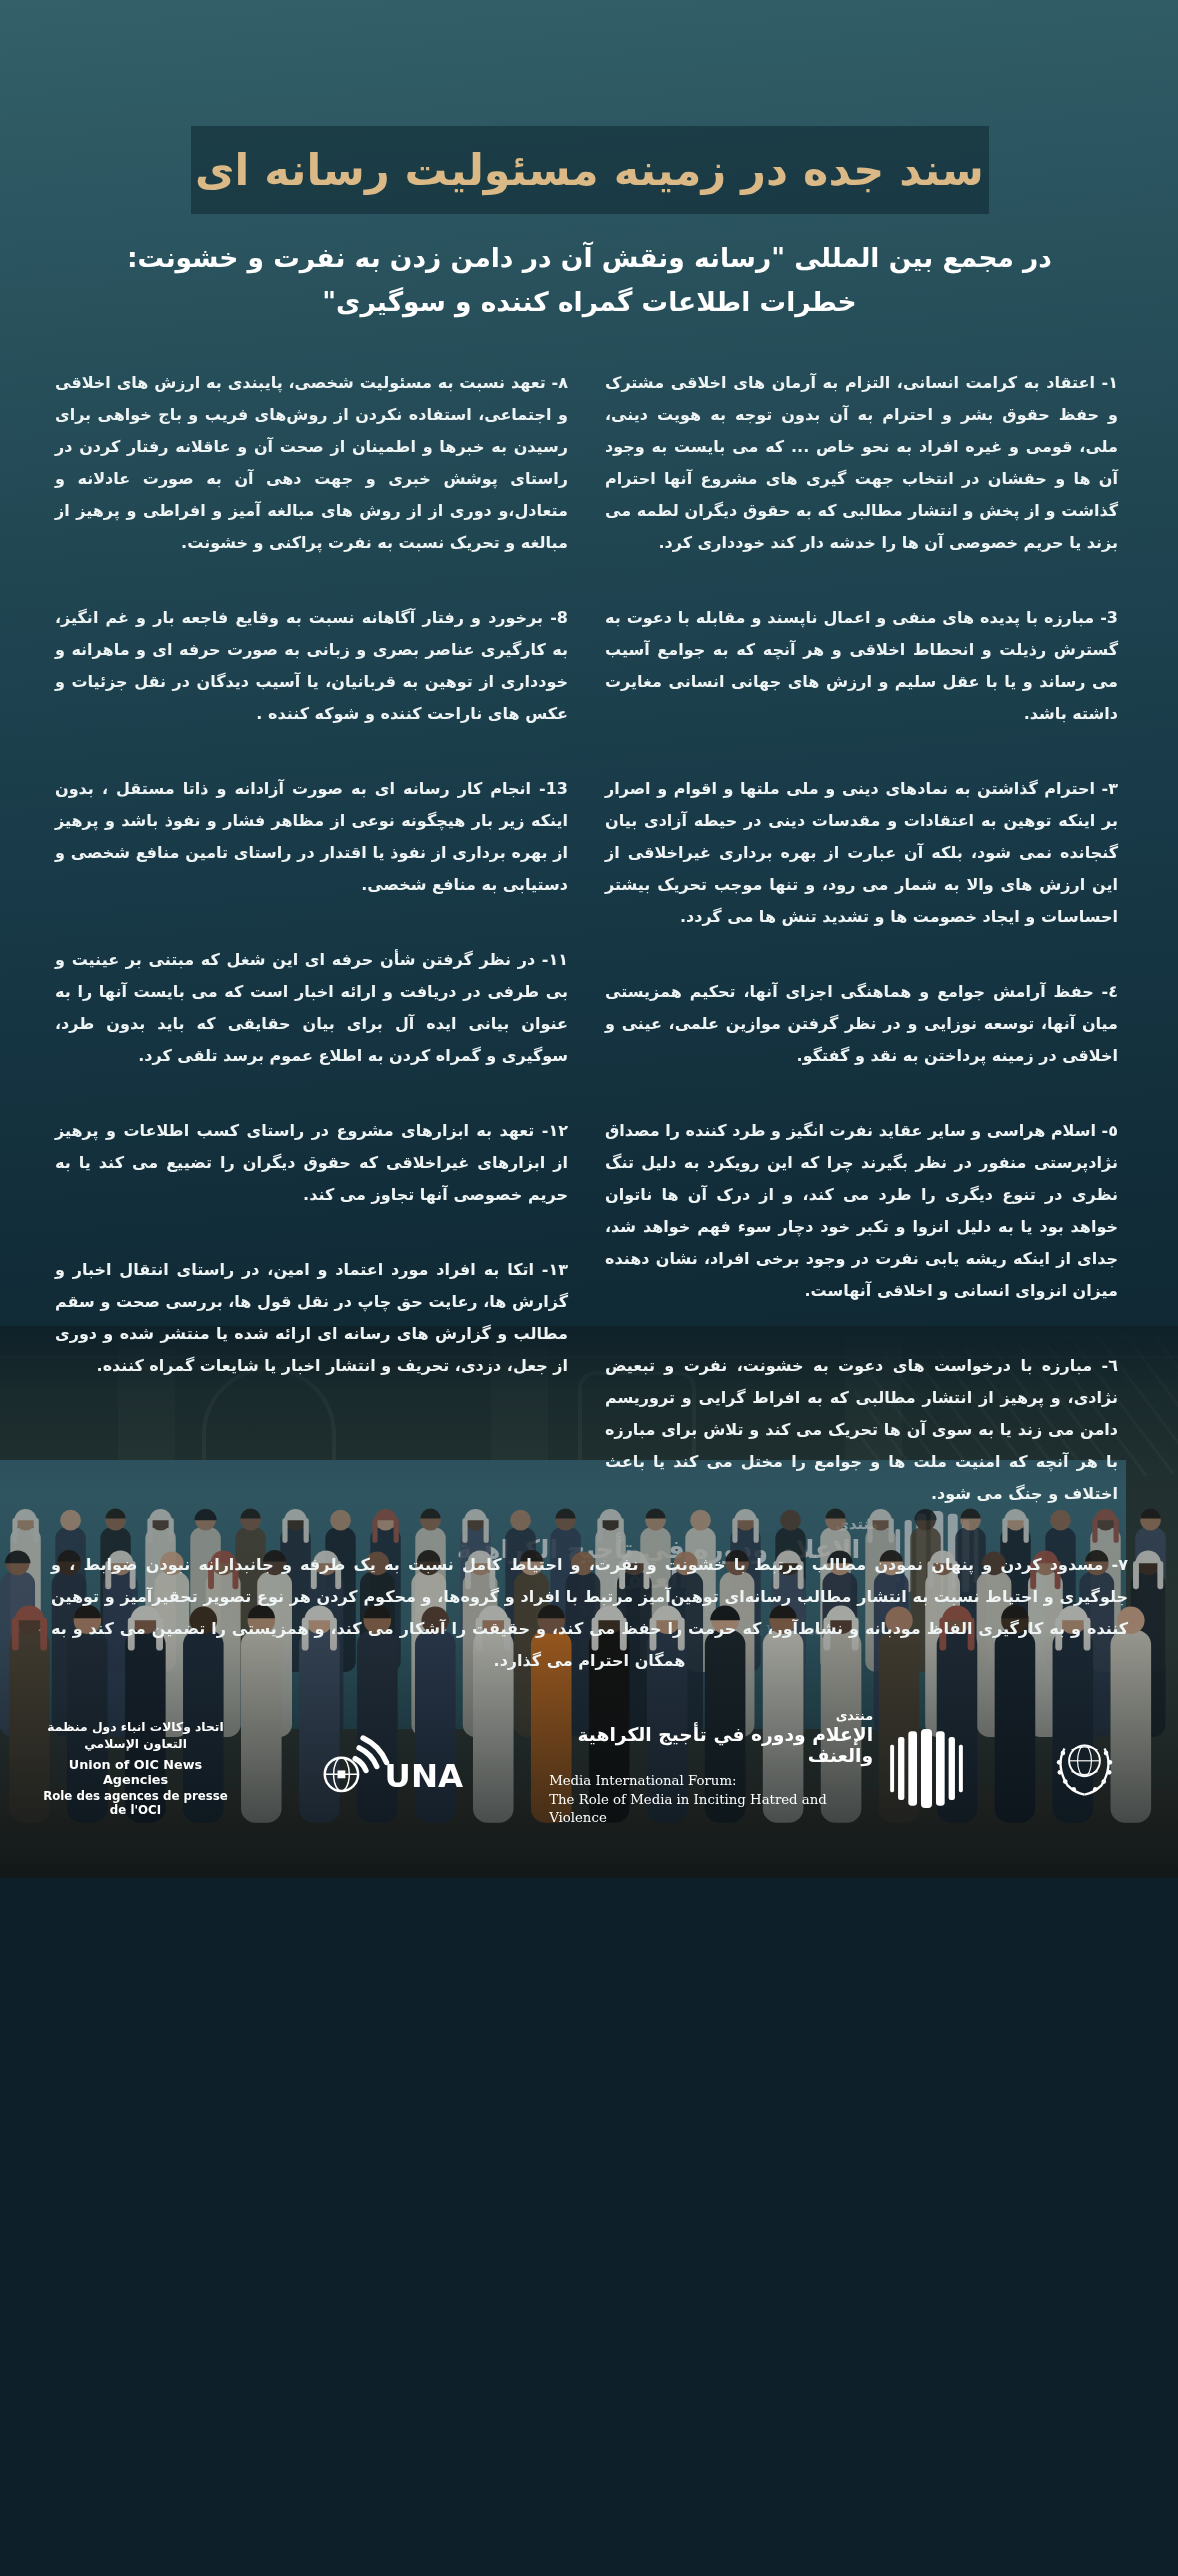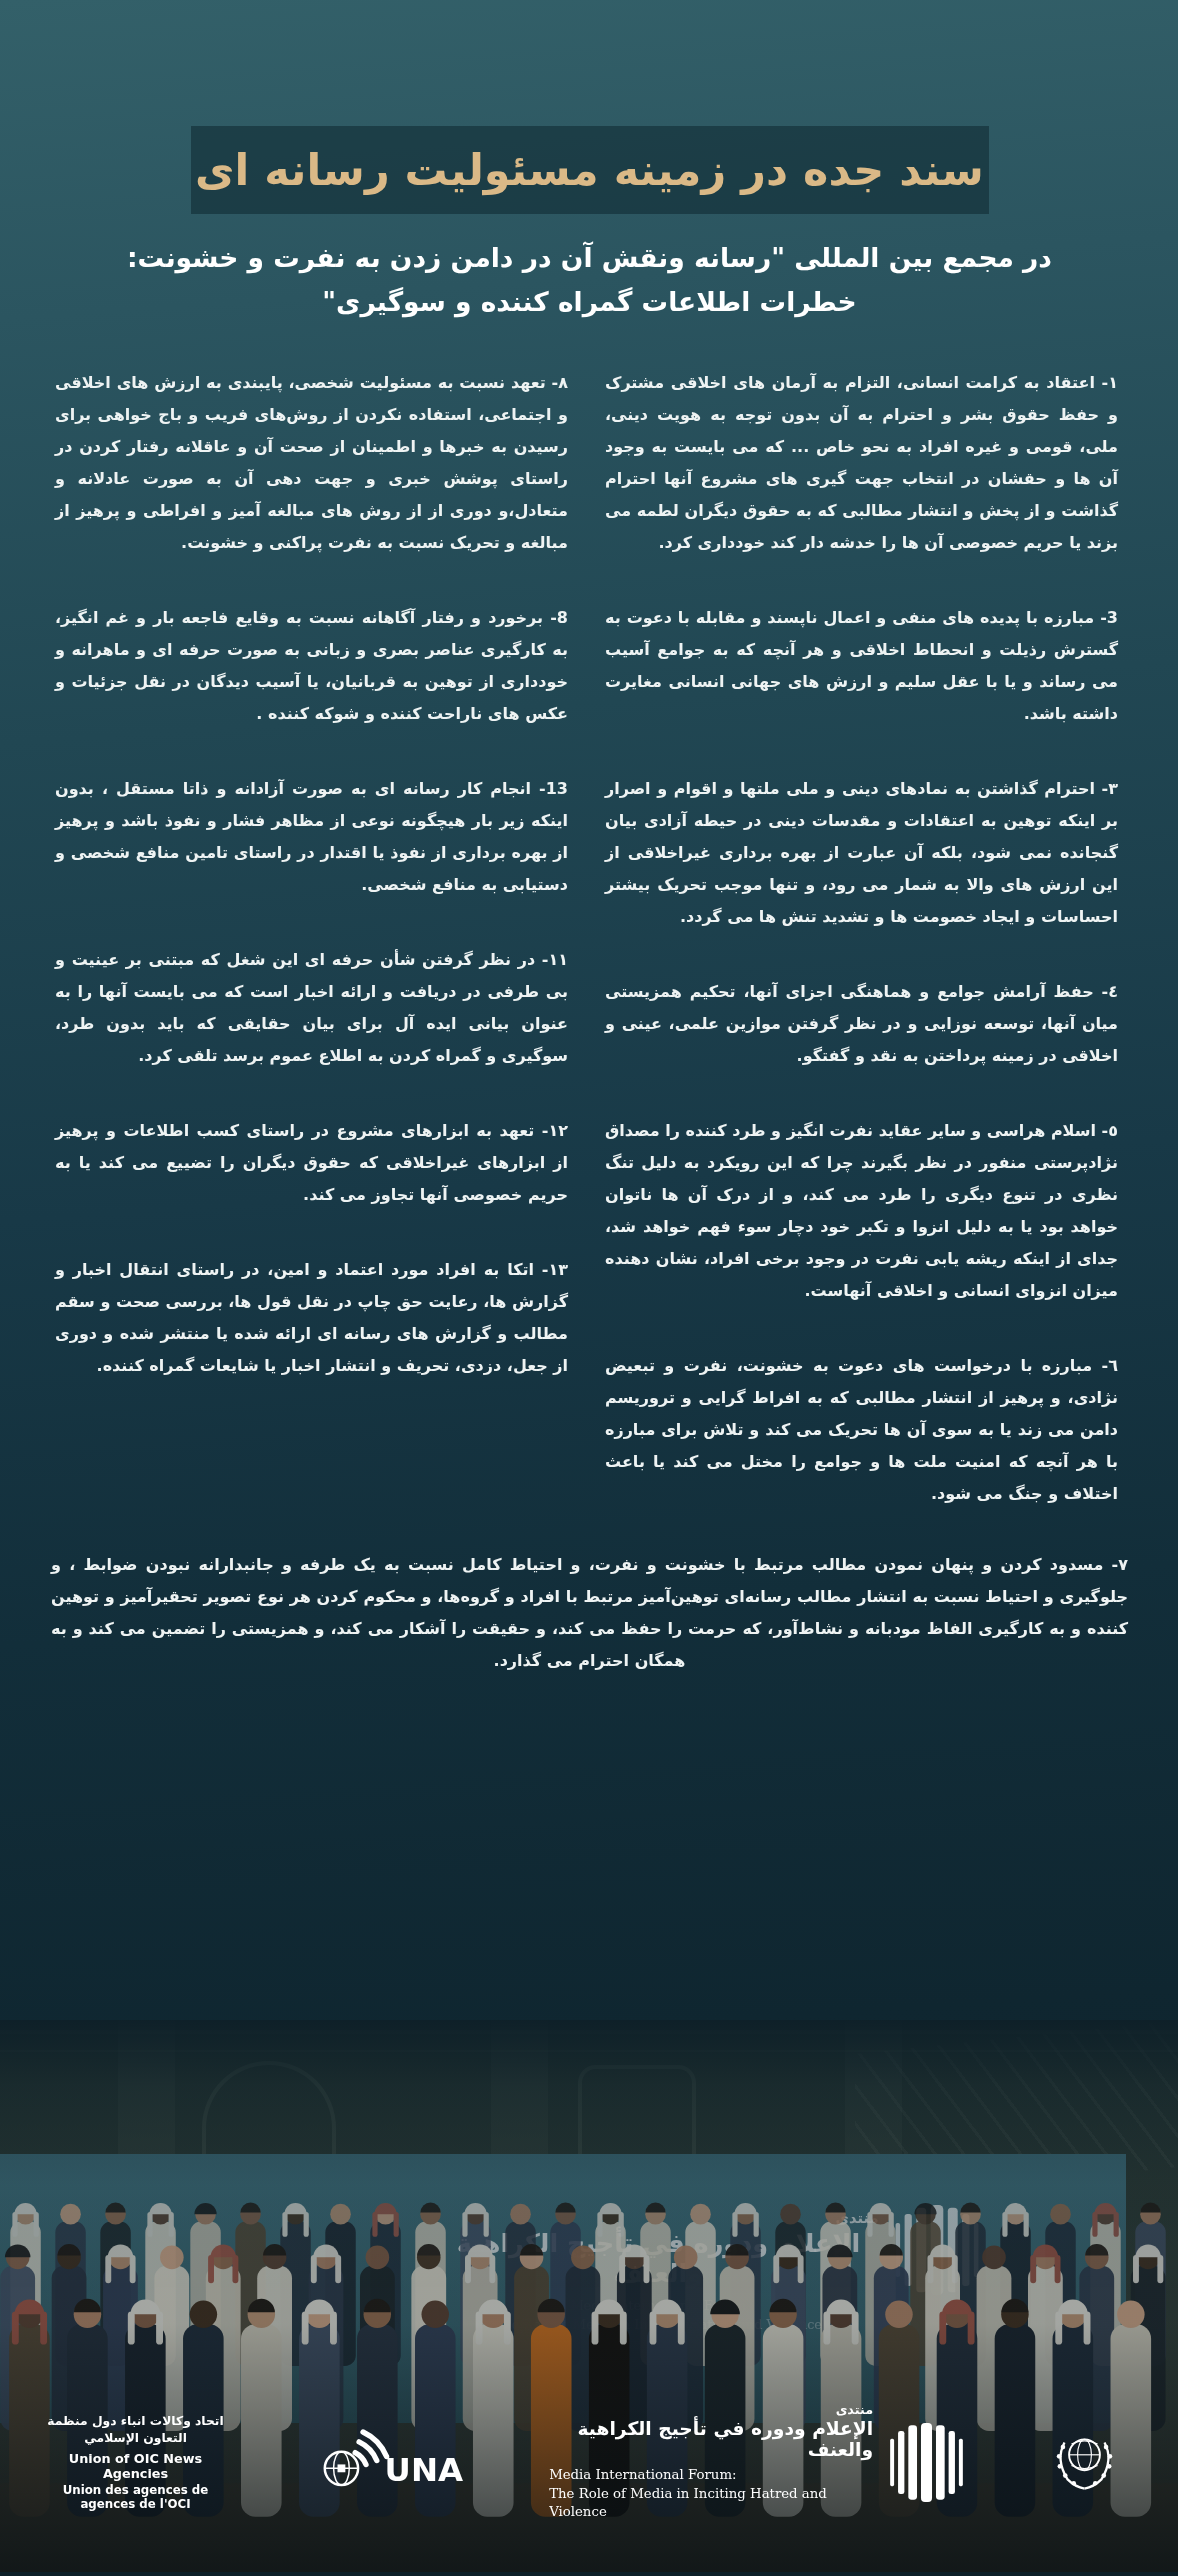--- a/index.html
+++ b/index.html
@@ -1,17 +1,17 @@
 <!DOCTYPE html>
 <html><head>
 <meta charset="utf-8">
 <style>
   html,body{margin:0;padding:0;background:#0d1f28;}
   .page{
-    position:relative; width:1179px; height:2572px; overflow:hidden;
+    position:relative; width:1179px; height:1878px; overflow:hidden;
     font-family:"DejaVu Sans", sans-serif;
     background:linear-gradient(176deg,#336069 0%,#2b5560 12%,#214753 28%,#183947 46%,#122e3a 62%,#0f2630 78%,#0d1f28 100%);
   }
   
   .title-band{
     position:relative; z-index:3; margin:126px auto 0; width:798px; height:88px;
     background:rgba(9,31,40,.48); display:flex; align-items:center; justify-content:center;
   }
   .title-band h1{
     margin:0; font-size:43px; font-weight:bold; color:#dab987; direction:rtl; white-space:nowrap;
@@ -542,21 +542,21 @@
         </g>
       </svg>
 
     <div class="photo-overlay"></div>
 
     <div class="footer">
 
       <div class="oic">
         <div class="oic-ar">اتحاد وكالات انباء دول منظمة التعاون الإسلامي</div>
         <div class="oic-en">Union of OIC News Agencies</div>
-        <div class="oic-fr">Union des agences de agences de l'OCI</div>
+        <div class="oic-fr">Role des agences de presse de l'OCI</div>
       </div>
 
       <div class="una">
         <svg width="157" height="63" viewBox="0 0 160 64">
           <circle cx="30" cy="40" r="17" fill="none" stroke="#fff" stroke-width="2.5"></circle>
           <ellipse cx="30" cy="40" rx="8" ry="17" fill="none" stroke="#fff" stroke-width="1.5"></ellipse>
           <line x1="13" y1="40" x2="47" y2="40" stroke="#fff" stroke-width="1.5"></line>
           <rect x="26" y="36" width="8" height="8" fill="#fff"></rect>
           <path d="M44 24 A 24 24 0 0 1 55 36" stroke="#fff" stroke-width="5.5" fill="none" stroke-linecap="round"></path>
           <path d="M48 13 A 36 36 0 0 1 66 32" stroke="#fff" stroke-width="5.5" fill="none" stroke-linecap="round"></path>

